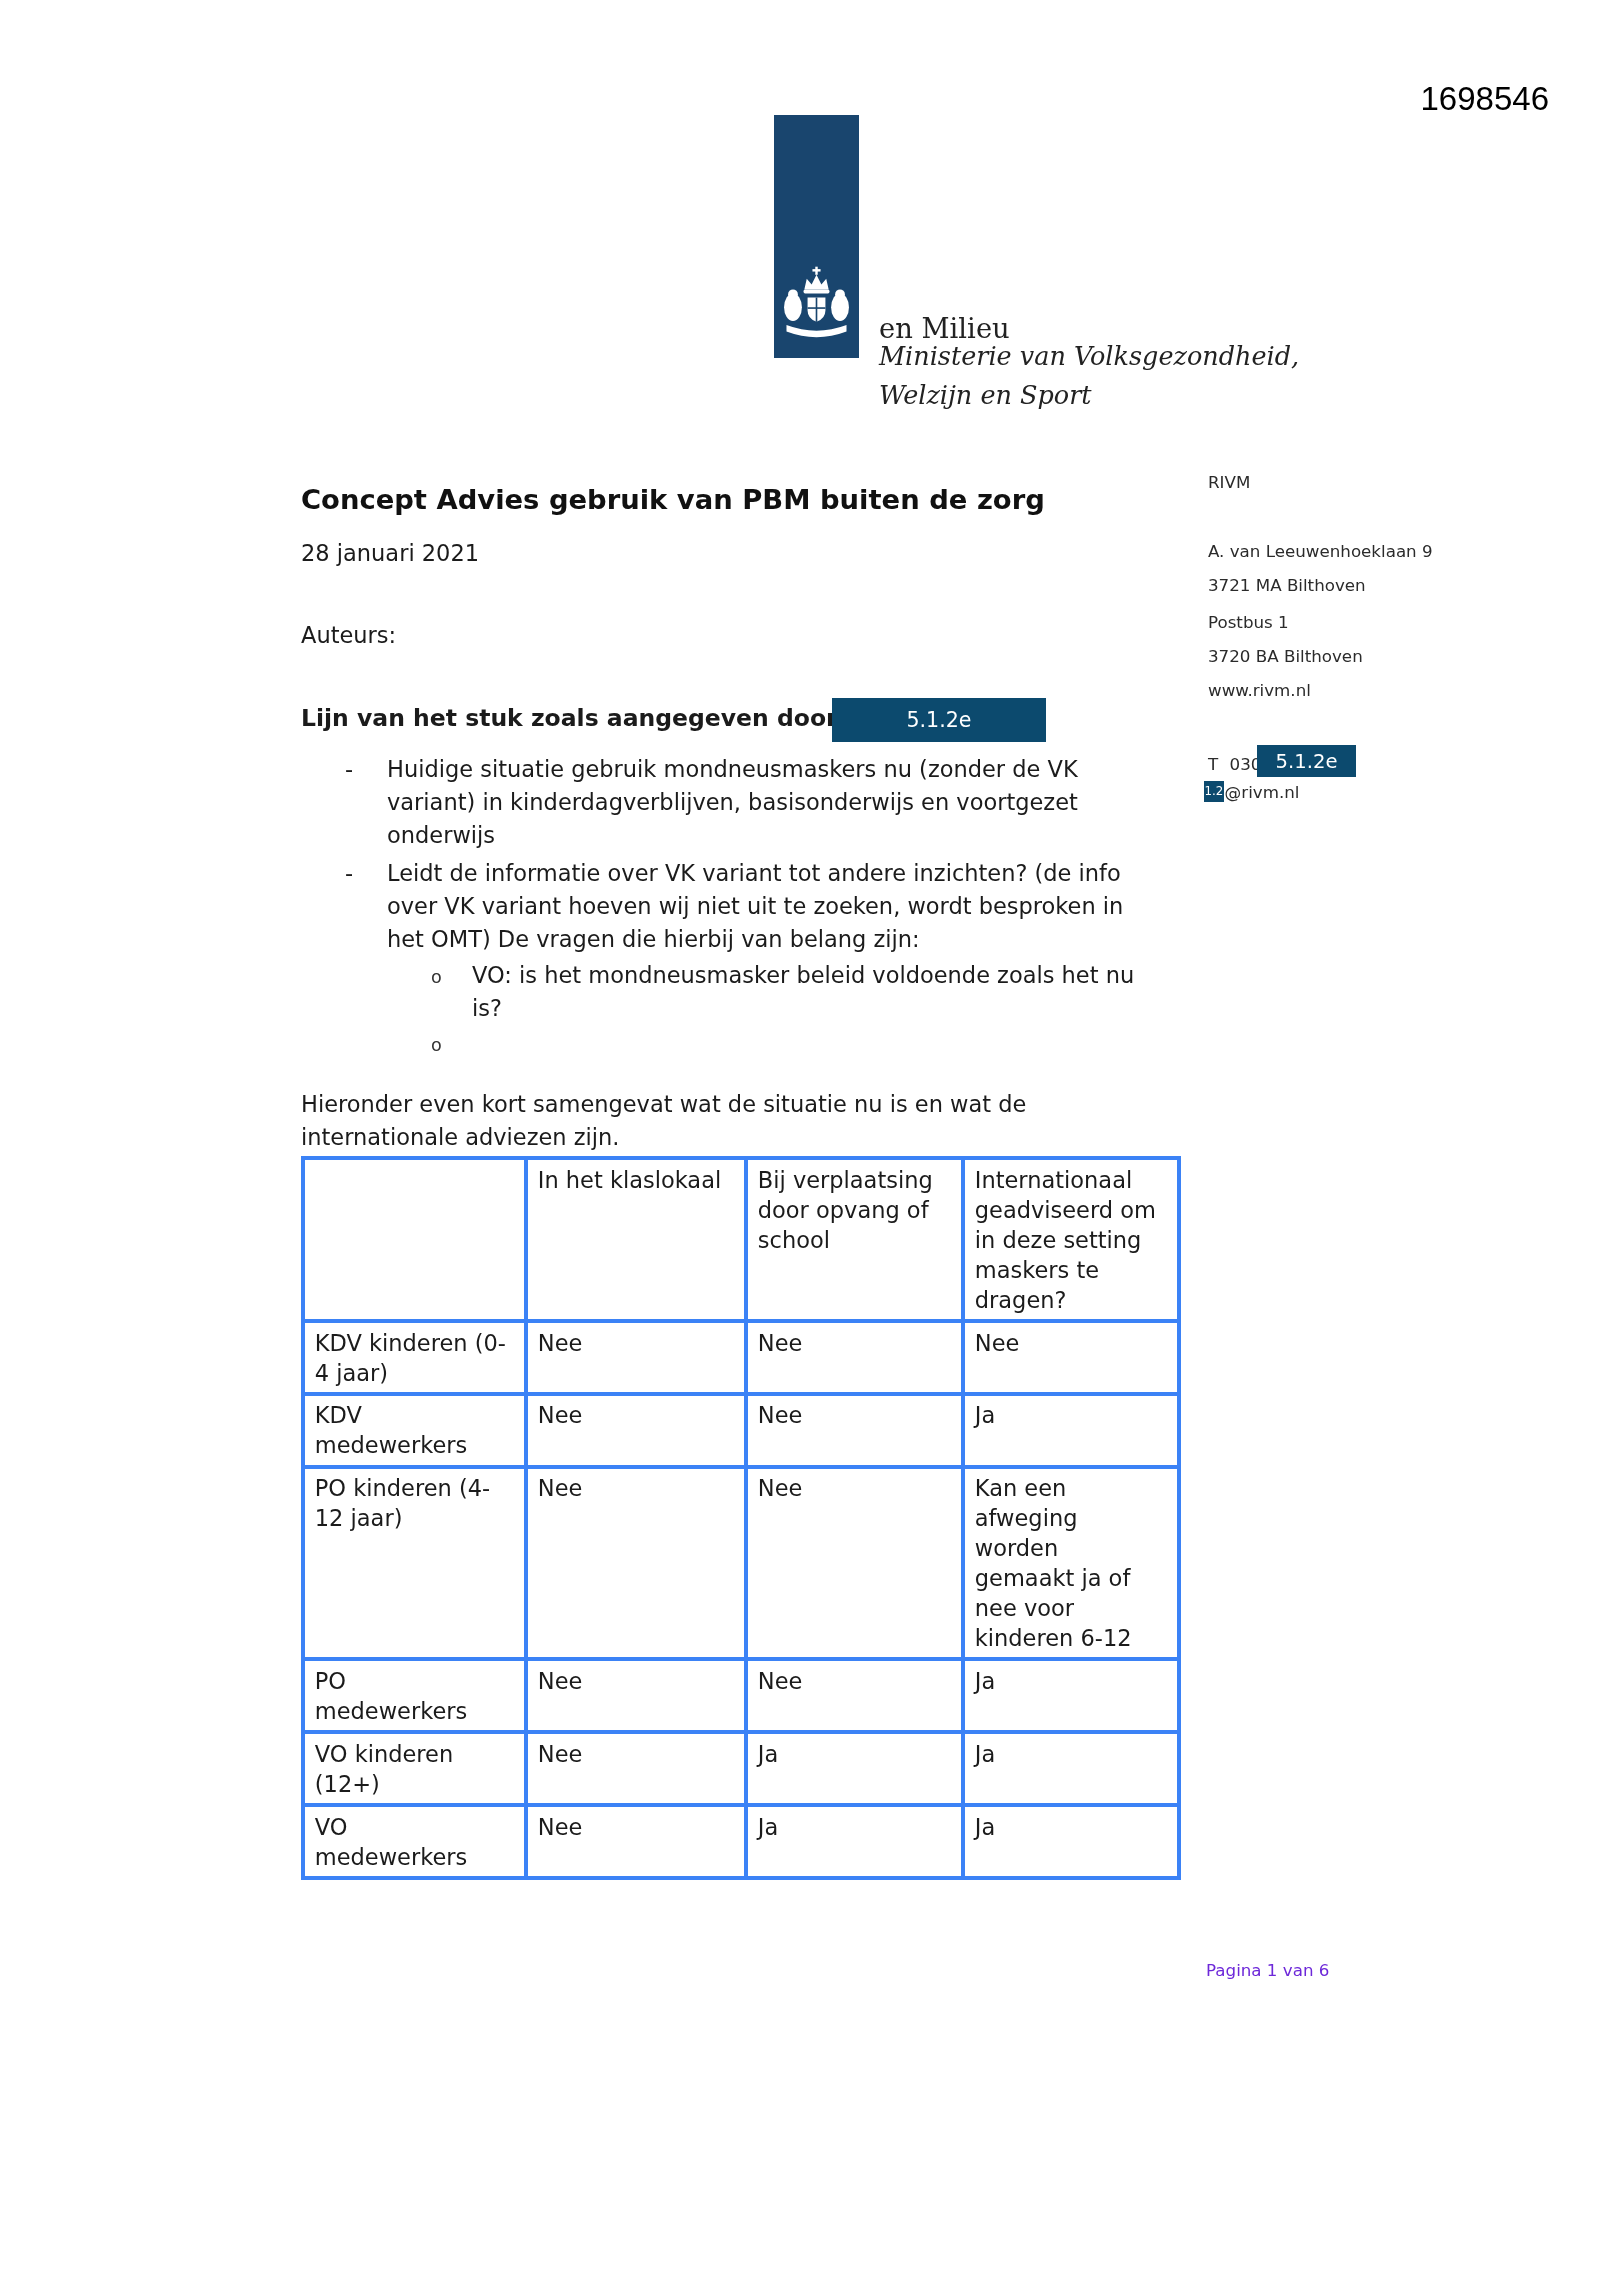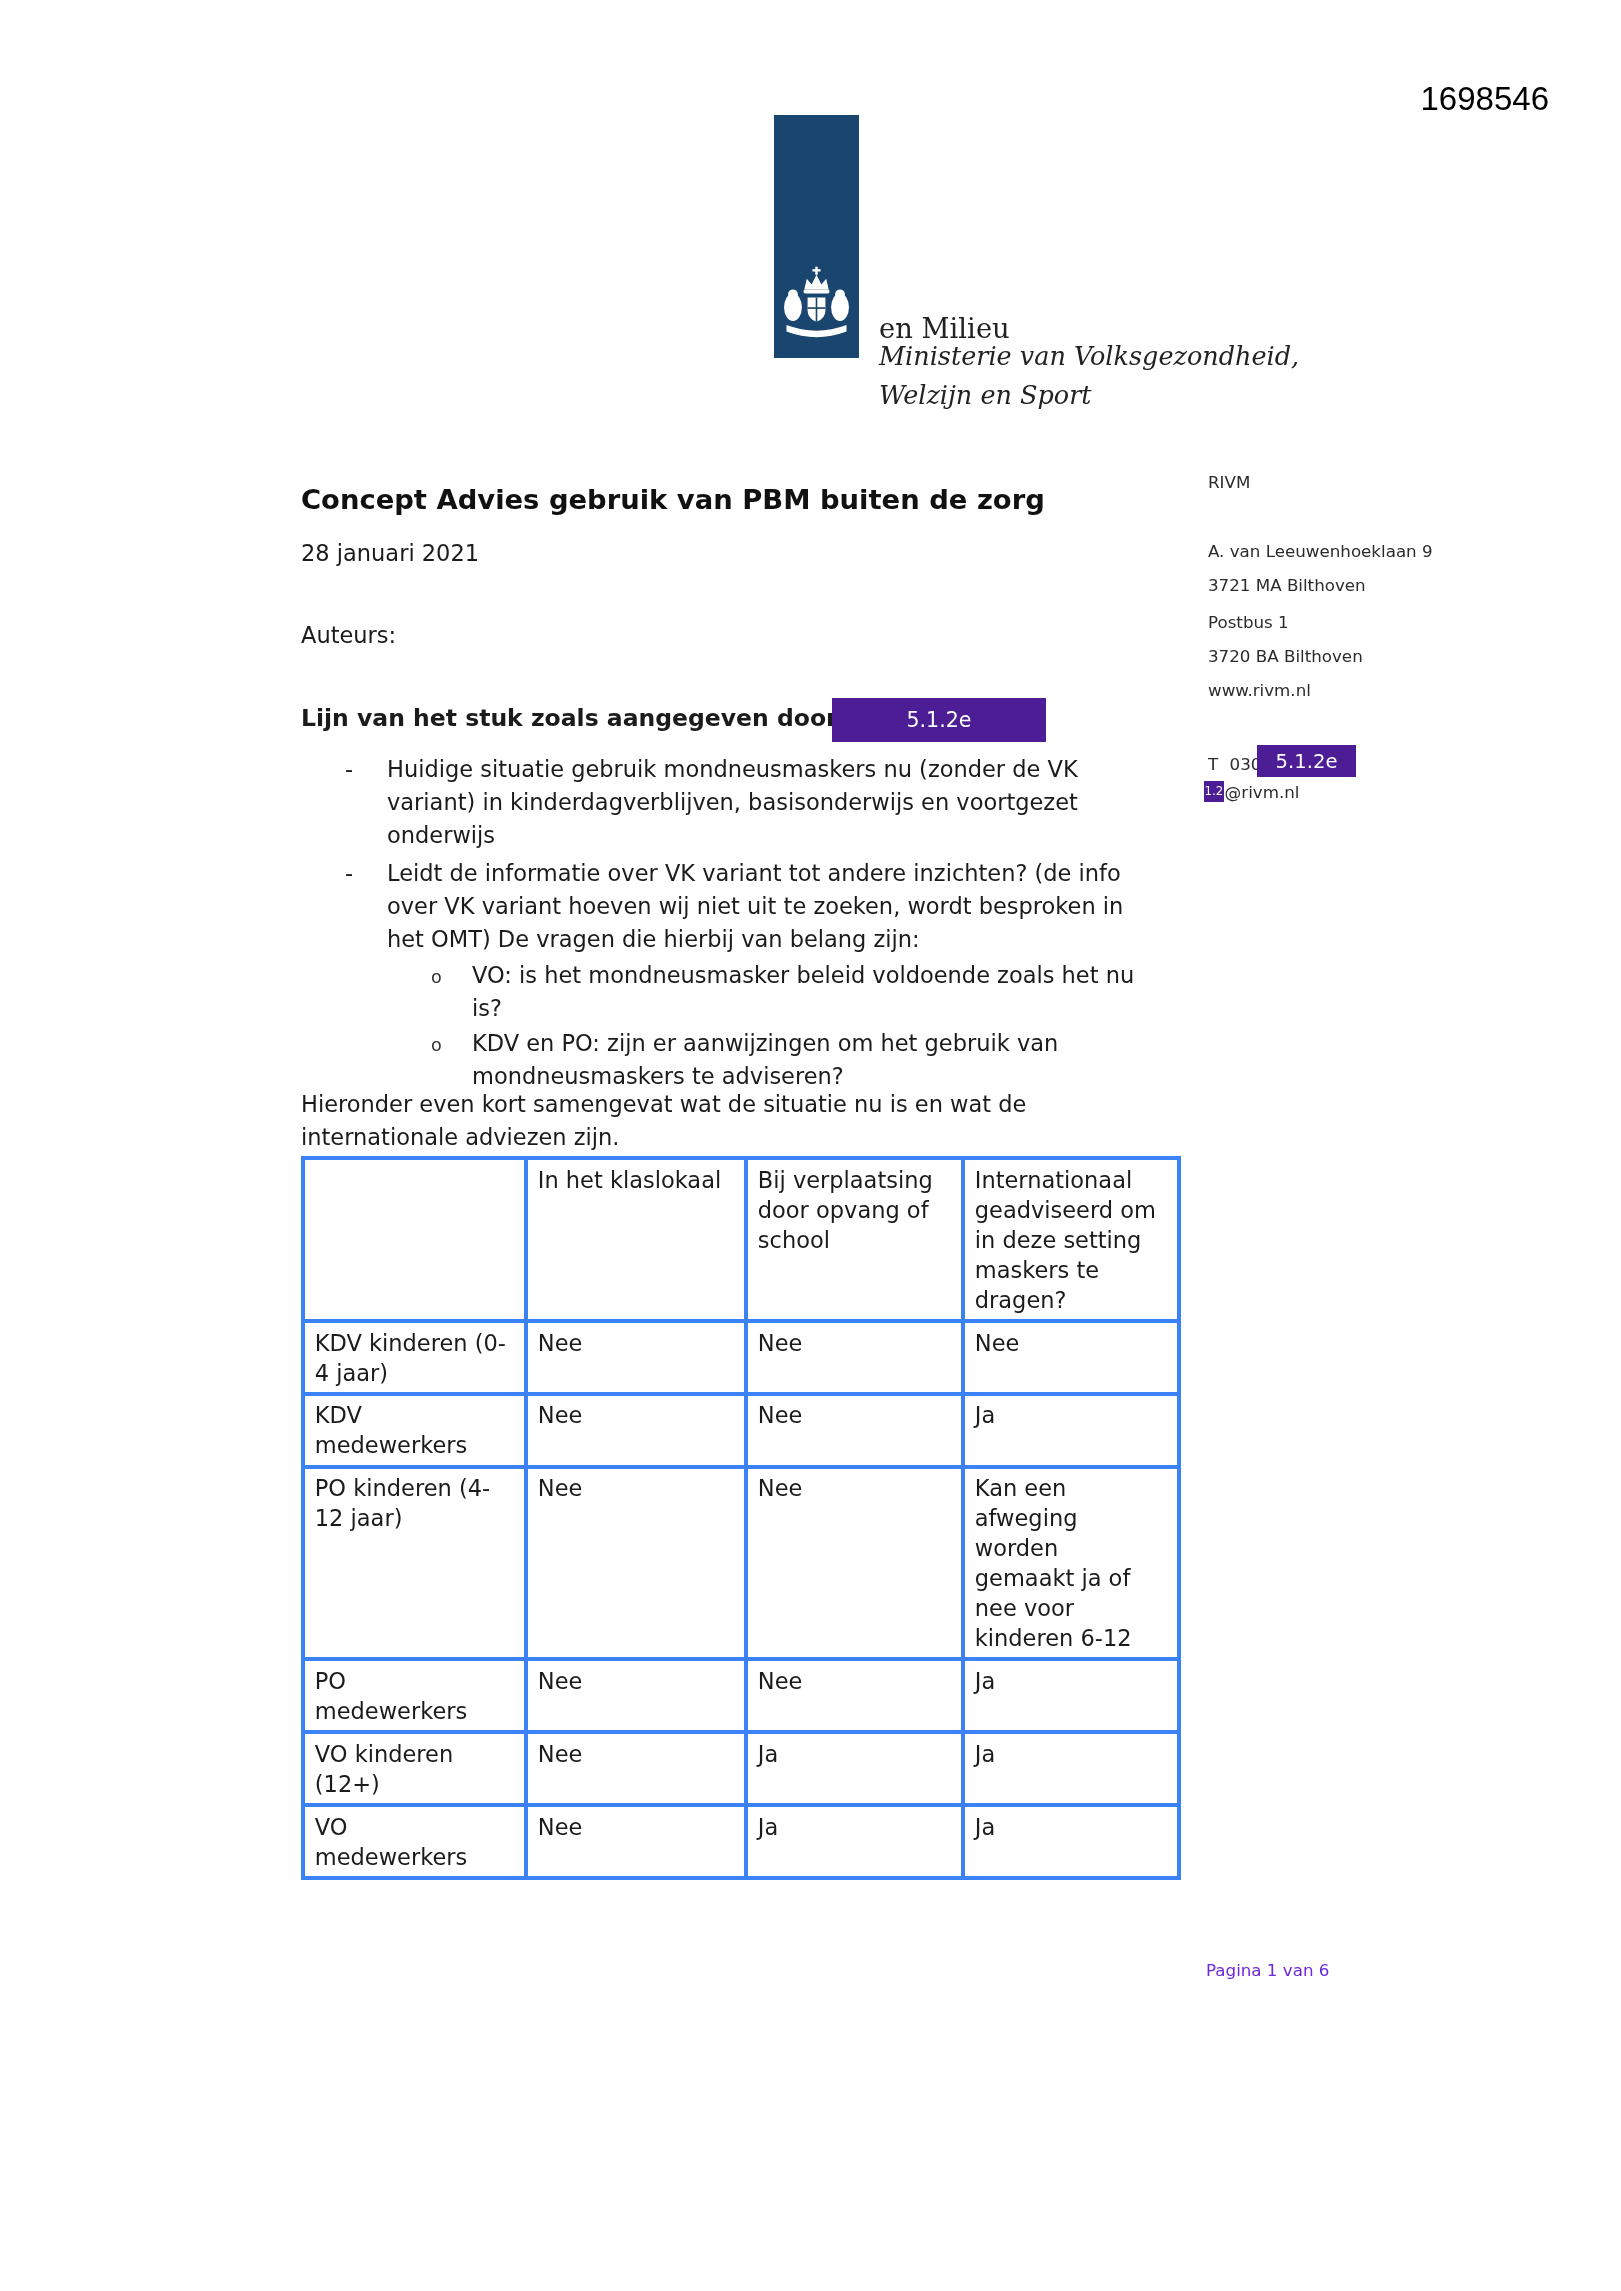--- a/index.html
+++ b/index.html
@@ -11,21 +11,21 @@
   .abs{position:absolute;}
   .body-text{font-size:22.5px;line-height:33px;color:#1b1b1b;white-space:pre-line;}
   .bold{font-weight:bold;}
   .doc-number{font-family:"Liberation Sans",sans-serif;font-size:33px;color:#000000;text-align:right;}
   .banner{background:#19456e;}
   .serif{font-family:"DejaVu Serif",serif;}
   .org-line{font-size:27.4px;line-height:33px;color:#222;}
   .ministry-line{font-size:25.5px;line-height:33px;font-style:italic;color:#222;}
   .title{font-size:27.4px;font-weight:bold;white-space:nowrap;color:#111;}
   .side{font-size:16.7px;line-height:19.6px;color:#2b2b2b;white-space:nowrap;}
-  .redact{background:#4c1d95;color:#ffffff;display:flex;align-items:center;justify-content:center;}
+  .redact{background:#0c4a6e;color:#ffffff;display:flex;align-items:center;justify-content:center;}
   .marker{font-size:22.5px;line-height:33px;color:#1b1b1b;}
   .sub-marker{font-size:17.6px;line-height:33px;color:#333;}
   table.advice{
     border-collapse:collapse;table-layout:fixed;
     font-family:"DejaVu Sans",sans-serif;font-size:22.5px;line-height:30px;color:#1b1b1b;
   }
   table.advice td,table.advice th{
     border:4px solid #3b82f6;vertical-align:top;text-align:left;
     padding:4.9px 7.8px 3.9px 9.8px;font-weight:normal;white-space:pre-line;
     overflow:hidden;
@@ -97,22 +97,20 @@
   <div class="abs marker" style="left:345px;top:857px;">-</div>
   <div class="abs body-text" style="left:387px;top:857px;width:882px;">Leidt de informatie over VK variant tot andere inzichten? (de info
 over VK variant hoeven wij niet uit te zoeken, wordt besproken in
 het OMT) De vragen die hierbij van belang zijn:</div>
 
   <div class="abs sub-marker" style="left:431px;top:961px;">o</div>
   <div class="abs body-text" style="left:472px;top:959px;width:833px;">VO: is het mondneusmasker beleid voldoende zoals het nu
 is?</div>
 
   <div class="abs sub-marker" style="left:431px;top:1029px;">o</div>
-  <div class="abs body-text" style="left:472px;top:1027px;width:833px;">KDV en PO: zijn er aanwijzingen om het gebruik van
-mondneusmaskers te adviseren?</div>
 
   <div class="abs body-text" style="left:301px;top:1088px;width:843px;">Hieronder even kort samengevat wat de situatie nu is en wat de
 internationale adviezen zijn.</div>
 
   <table class="advice abs" style="left:301px;top:1156px;width:875px;">
     <colgroup>
       <col style="width:223px">
         <col style="width:220px">
         <col style="width:217px">
         <col style="width:216px">

